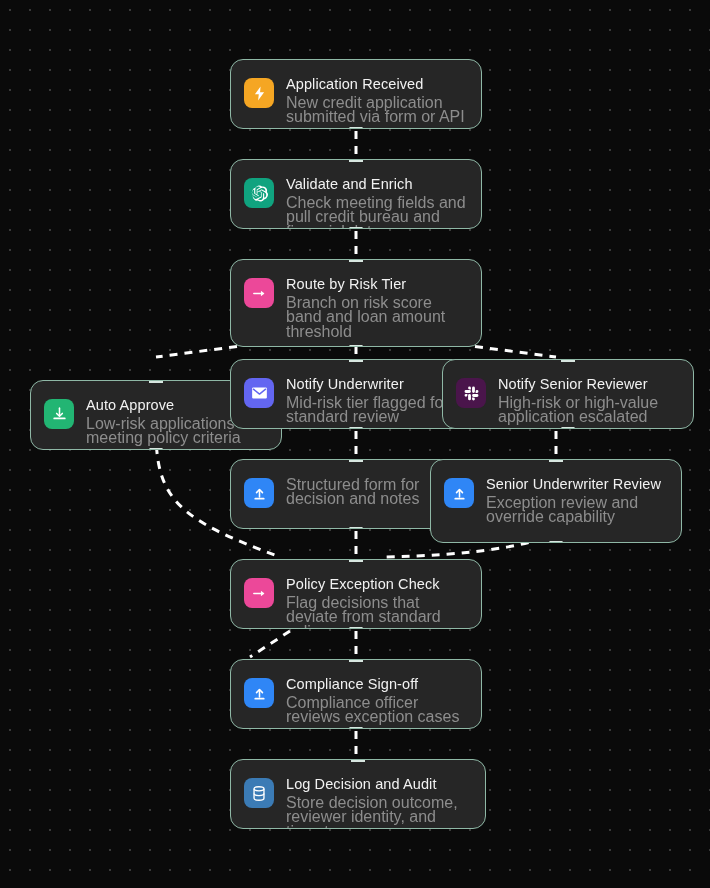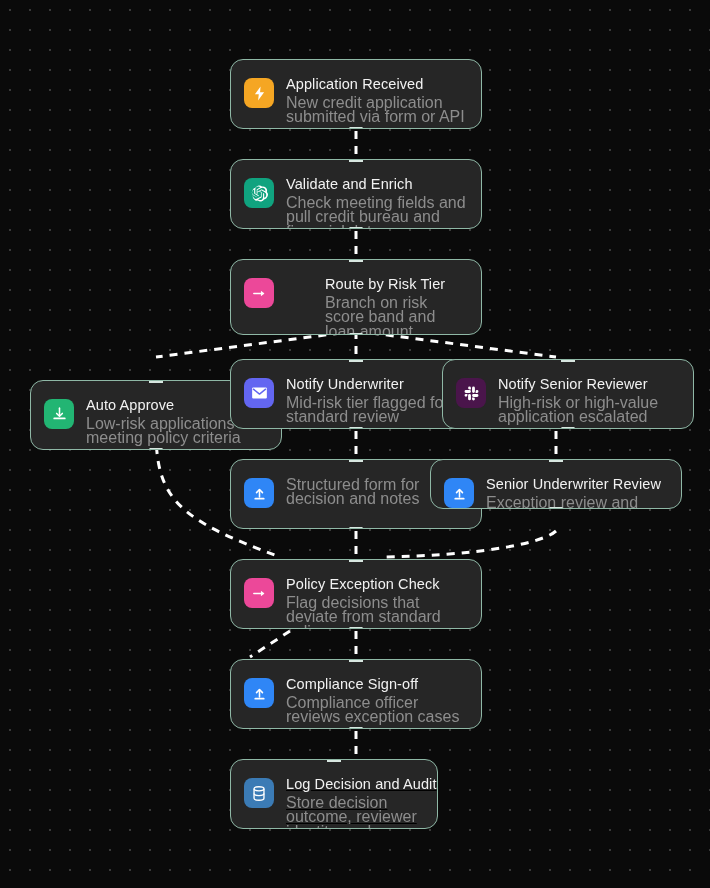--- a/index.html
+++ b/index.html
@@ -131,21 +131,21 @@
             <path fill="#ffffff" d="M21.3 10a5.2 5.2 0 0 0-.45-4.3 5.3 5.3 0 0 0-5.7-2.5A5.25 5.25 0 0 0 7.2 4.4 5.25 5.25 0 0 0 3.15 7.9a5.3 5.3 0 0 0 .64 6.15 5.2 5.2 0 0 0 .45 4.3 5.3 5.3 0 0 0 5.7 2.5 5.24 5.24 0 0 0 7.95-1.2 5.25 5.25 0 0 0 4.05-3.5 5.3 5.3 0 0 0-.64-6.15zM12.6 20.3a3.9 3.9 0 0 1-2.5-.9l.12-.07 4.16-2.4a.68.68 0 0 0 .34-.6v-5.86l1.76 1.02.01.02v4.86a3.93 3.93 0 0 1-3.9 3.93zM4.3 16.7a3.9 3.9 0 0 1-.47-2.63l.13.08 4.16 2.4a.68.68 0 0 0 .68 0l5.08-2.93v2.03l-4.2 2.43a3.93 3.93 0 0 1-5.37-1.38zM3.2 8.6a3.9 3.9 0 0 1 2.04-1.72v4.95a.67.67 0 0 0 .34.59l5.07 2.92-1.76 1.02-4.2-2.43A3.93 3.93 0 0 1 3.2 8.6zm14.45 3.36-5.08-2.94 1.76-1.01 4.2 2.42a3.92 3.92 0 0 1-.6 7.08v-4.95a.68.68 0 0 0-.28-.6zm1.75-2.63-.13-.08-4.15-2.42a.68.68 0 0 0-.69 0L9.36 9.76V7.73l4.2-2.42a3.93 3.93 0 0 1 5.84 4.07zM8.4 12.95l-1.76-1.01V7.07a3.93 3.93 0 0 1 6.44-3.02l-.12.07-4.16 2.4a.68.68 0 0 0-.34.59zm.96-2.06 2.26-1.31 2.27 1.3v2.62l-2.26 1.3-2.27-1.3z"></path>
           </svg>
         </div>
         <div class="node-body">
           <div class="node-title">Validate and Enrich</div>
           <div class="node-desc">Check meeting fields and pull credit bureau and financial data</div>
         </div>
         <div class="handle-src" style="border-top-color: rgb(216, 230, 224);"></div>
         <div class="handle-tgt" style="background: rgb(216, 230, 224);"></div>
       </div>
-      <div class="node" style="left: 230px; top: 259px; width: 252px; height: 76px; background: rgb(38, 38, 38); border-color: rgb(143, 184, 166); z-index: 4; gap: 39px;">
+      <div class="node" style="left: 230px; top: 259px; width: 252px; height: 88px; background: rgb(38, 38, 38); border-color: rgb(143, 184, 166); z-index: 4;">
         <div class="node-icon" style="background: rgb(236, 72, 153);">
           <svg width="17" height="17" viewBox="0 0 24 24">
             <path d="M4 12 H17" stroke="#ffffff" stroke-width="2.2" stroke-linecap="round" fill="none"></path>
             <path d="M14 8 L19 12 L14 16 Z" fill="#ffffff"></path>
           </svg>
         </div>
         <div class="node-body">
           <div class="node-title">Route by Risk Tier</div>
           <div class="node-desc">Branch on risk score band and loan amount threshold</div>
         </div>
@@ -206,21 +206,21 @@
             <path d="M7.8 10.8 L12 6.4 L16.2 10.8" stroke="#ffffff" stroke-width="2.2" stroke-linecap="round" stroke-linejoin="round" fill="none"></path>
             <path d="M6 19.3 H18" stroke="#ffffff" stroke-width="2.4" stroke-linecap="round" fill="none"></path>
           </svg>
         </div>
         <div class="node-body">
           <div class="node-desc">Structured form for decision and notes</div>
         </div>
         <div class="handle-src" style="border-top-color: rgb(216, 230, 224);"></div>
         <div class="handle-tgt" style="background: rgb(216, 230, 224);"></div>
       </div>
-      <div class="node" style="left: 430px; top: 459px; width: 252px; height: 50px; background: rgb(38, 38, 38); border-color: rgb(143, 184, 166); z-index: 9;">
+      <div class="node" style="left: 430px; top: 459px; width: 252px; height: 84px; background: rgb(38, 38, 38); border-color: rgb(143, 184, 166); z-index: 9;">
         <div class="node-icon" style="background: rgb(47, 134, 246);">
           <svg width="17" height="17" viewBox="0 0 24 24">
             <path d="M12 17 V7" stroke="#ffffff" stroke-width="2.2" stroke-linecap="round" fill="none"></path>
             <path d="M7.8 10.8 L12 6.4 L16.2 10.8" stroke="#ffffff" stroke-width="2.2" stroke-linecap="round" stroke-linejoin="round" fill="none"></path>
             <path d="M6 19.3 H18" stroke="#ffffff" stroke-width="2.4" stroke-linecap="round" fill="none"></path>
           </svg>
         </div>
         <div class="node-body">
           <div class="node-title">Senior Underwriter Review</div>
           <div class="node-desc">Exception review and override capability</div>
@@ -250,21 +250,21 @@
             <path d="M6 19.3 H18" stroke="#ffffff" stroke-width="2.4" stroke-linecap="round" fill="none"></path>
           </svg>
         </div>
         <div class="node-body">
           <div class="node-title">Compliance Sign-off</div>
           <div class="node-desc">Compliance officer reviews exception cases</div>
         </div>
         <div class="handle-src" style="border-top-color: rgb(216, 230, 224);"></div>
         <div class="handle-tgt" style="background: rgb(216, 230, 224);"></div>
       </div>
-      <div class="node" style="left: 230px; top: 759px; width: 208px; height: 70px; background: rgb(38, 38, 38); border-color: rgb(143, 184, 166); z-index: 12; text-decoration: underline;">
+      <div class="node" style="left: 230px; top: 759px; width: 256px; height: 70px; background: rgb(38, 38, 38); border-color: rgb(143, 184, 166); z-index: 12;">
         <div class="node-icon" style="background: rgb(59, 123, 181);">
           <svg width="16" height="17" viewBox="0 0 22 24">
             <g fill="none" stroke="#ffffff" stroke-width="1.9">
               <ellipse cx="11" cy="5.4" rx="7" ry="2.9"></ellipse>
               <path d="M4 5.4 V18.6 C4 20.2 7.1 21.5 11 21.5 S18 20.2 18 18.6 V5.4"></path>
               <path d="M4 12 C4 13.6 7.1 14.9 11 14.9 S18 13.6 18 12"></path>
             </g>
           </svg>
         </div>
         <div class="node-body">

